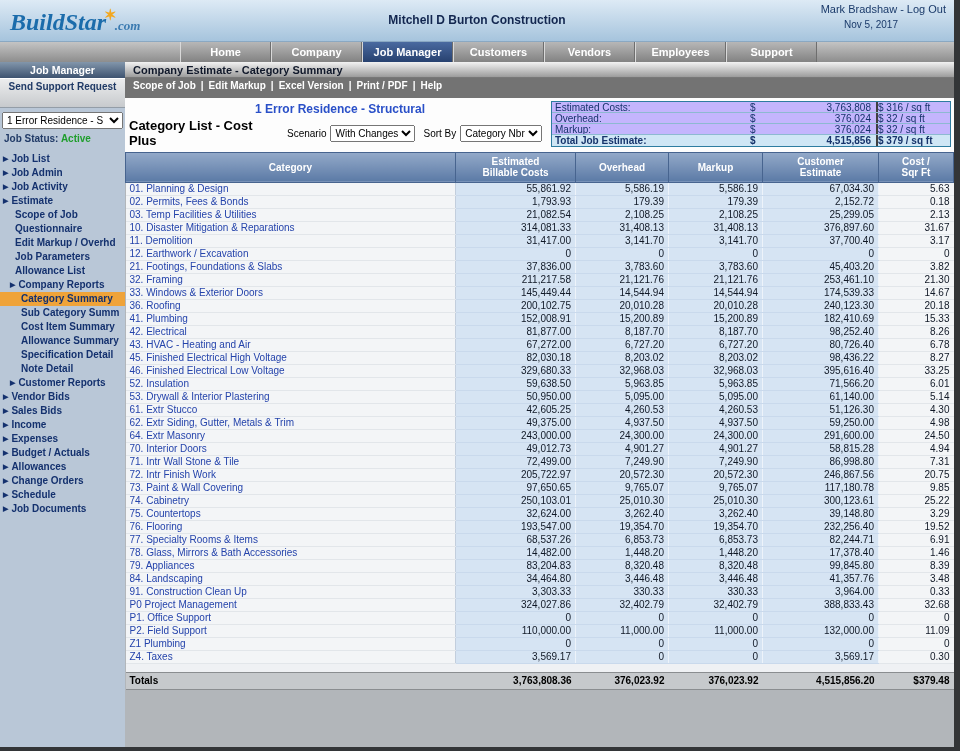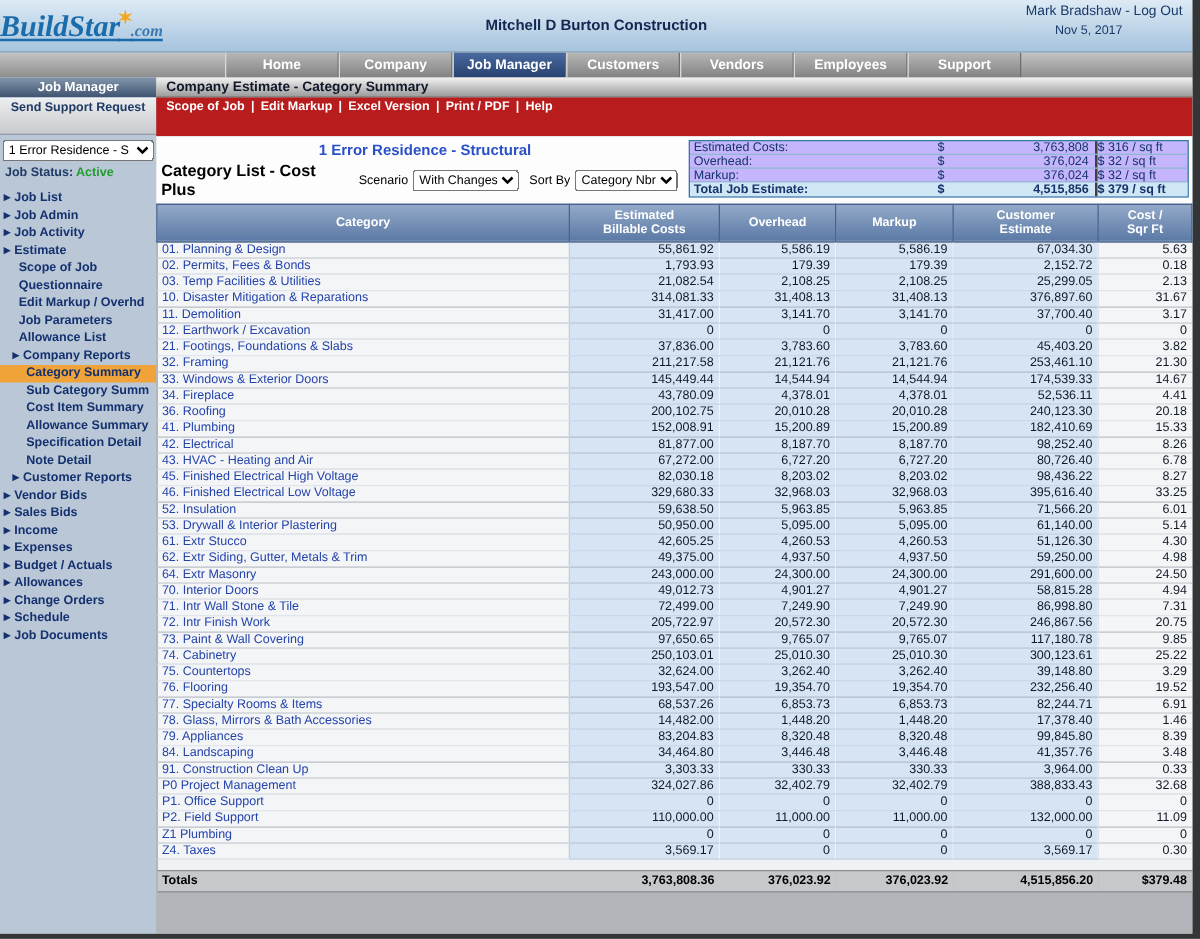--- a/index.html
+++ b/index.html
@@ -2,21 +2,21 @@
 <html><head>
 <meta charset="utf-8">
 <style>
   * { margin:0; padding:0; box-sizing:border-box; }
   html,body { width:960px; height:751px; overflow:hidden; }
   body { background:#333537; font-family:"Liberation Sans", sans-serif; }
   .app { width:954px; height:747px; background:#b2b6ba; overflow:hidden; display:flex; flex-direction:column; }
 
   
   .topbar { height:42px; background:linear-gradient(#ddeaf5,#a6c4dd); border-bottom:1px solid #8aa8c2; display:flex; align-items:center; position:relative; flex:0 0 auto; }
-  .logo { font-family:"Liberation Serif", serif; font-style:italic; font-weight:bold; font-size:24px; color:#1b6cab; white-space:nowrap; cursor:pointer;text-decoration:underline; }
+  .logo { padding-left:10px; font-family:"Liberation Serif", serif; font-style:italic; font-weight:bold; font-size:24px; color:#1b6cab; white-space:nowrap; cursor:pointer; }
   .logo .logo-star { font-style:normal; color:#f2a71f; font-size:15px; vertical-align:10px; margin:0 -2px; }
   .logo .logo-com { font-size:13px; color:#3a7ab0; }
   .company-title { position:absolute; left:0; right:0; top:13px; text-align:center; font-weight:bold; font-size:12px; color:#12264f; }
   .user-area { position:absolute; right:8px; top:3px; text-align:right; font-size:11px; color:#1a3a6a; }
   .user-line a { color:#1a3a6a; text-decoration:none; cursor:pointer;text-align:center; }
   .date { font-size:10px; margin-top:4px; padding-right:48px; }
 
   
   .tabs { height:20px; background:linear-gradient(#c4c4c4,#8d8d8d); display:flex; flex:0 0 auto; }
   .tab-spacer { width:180px; }
@@ -44,21 +44,21 @@
   .menu-item.top { padding-left:3px; }
   .menu-item.sub { padding-left:15px; }
   .menu-item.subarrow { padding-left:10px; }
   .menu-item.sub2 { padding-left:21px; }
   .menu-item.selected { background:#efa339; }
 
   
   .content { flex:1; display:flex; flex-direction:column; background:#b2b6ba; min-width:0; }
   .content-title-bar { height:16px; line-height:16px; background:linear-gradient(#f2f2f2,#9c9c9c); border-bottom:1px solid #787878;
                        font-weight:bold; font-size:11px; color:#10182a; padding-left:8px; flex:0 0 auto; }
-  .toolbar { height:31px; line-height:16px; background:#b91c1c; color:#fff; font-size:10px; font-weight:bold; padding-left:8px; flex:0 0 auto; }
+  .toolbar { height:20px; line-height:16px; background:#737373; color:#fff; font-size:10px; font-weight:bold; padding-left:8px; flex:0 0 auto; }
   .toolbar a { color:#fff; text-decoration:none; cursor:pointer; }
   .toolbar .sep { margin:0 5px; }
 
   .content-head { background:#fdfdfd; display:flex; align-items:flex-start; padding:2px 3px 3px 4px; min-height:52px; flex:0 0 auto; }
   .head-left { flex:1; min-width:0; }
   .job-title { text-align:center; color:#2a50c8; font-weight:bold; font-size:12px; margin-top:2px; }
   .controls { display:flex; align-items:center; margin-top:3px; }
   .list-title { width:150px; font-weight:bold; font-size:13px; color:#000; line-height:1.15; }
   .ctrl-label { font-size:10px; color:#000; margin:0 4px 0 8px; white-space:nowrap; }
   .controls select { font-size:10px; height:17px; font-family:"Liberation Sans", sans-serif; }
@@ -296,28 +296,20 @@
             </tr>
             <tr>
               <td class="cat">33. Windows &amp; Exterior Doors</td>
               <td class="num">145,449.44</td>
               <td class="num">14,544.94</td>
               <td class="num">14,544.94</td>
               <td class="num">174,539.33</td>
               <td class="cost">14.67</td>
             </tr>
             <tr>
-              <td class="cat">34. Fireplace</td>
-              <td class="num">43,780.09</td>
-              <td class="num">4,378.01</td>
-              <td class="num">4,378.01</td>
-              <td class="num">52,536.11</td>
-              <td class="cost">4.41</td>
-            </tr>
-            <tr>
               <td class="cat">36. Roofing</td>
               <td class="num">200,102.75</td>
               <td class="num">20,010.28</td>
               <td class="num">20,010.28</td>
               <td class="num">240,123.30</td>
               <td class="cost">20.18</td>
             </tr>
             <tr>
               <td class="cat">41. Plumbing</td>
               <td class="num">152,008.91</td>

